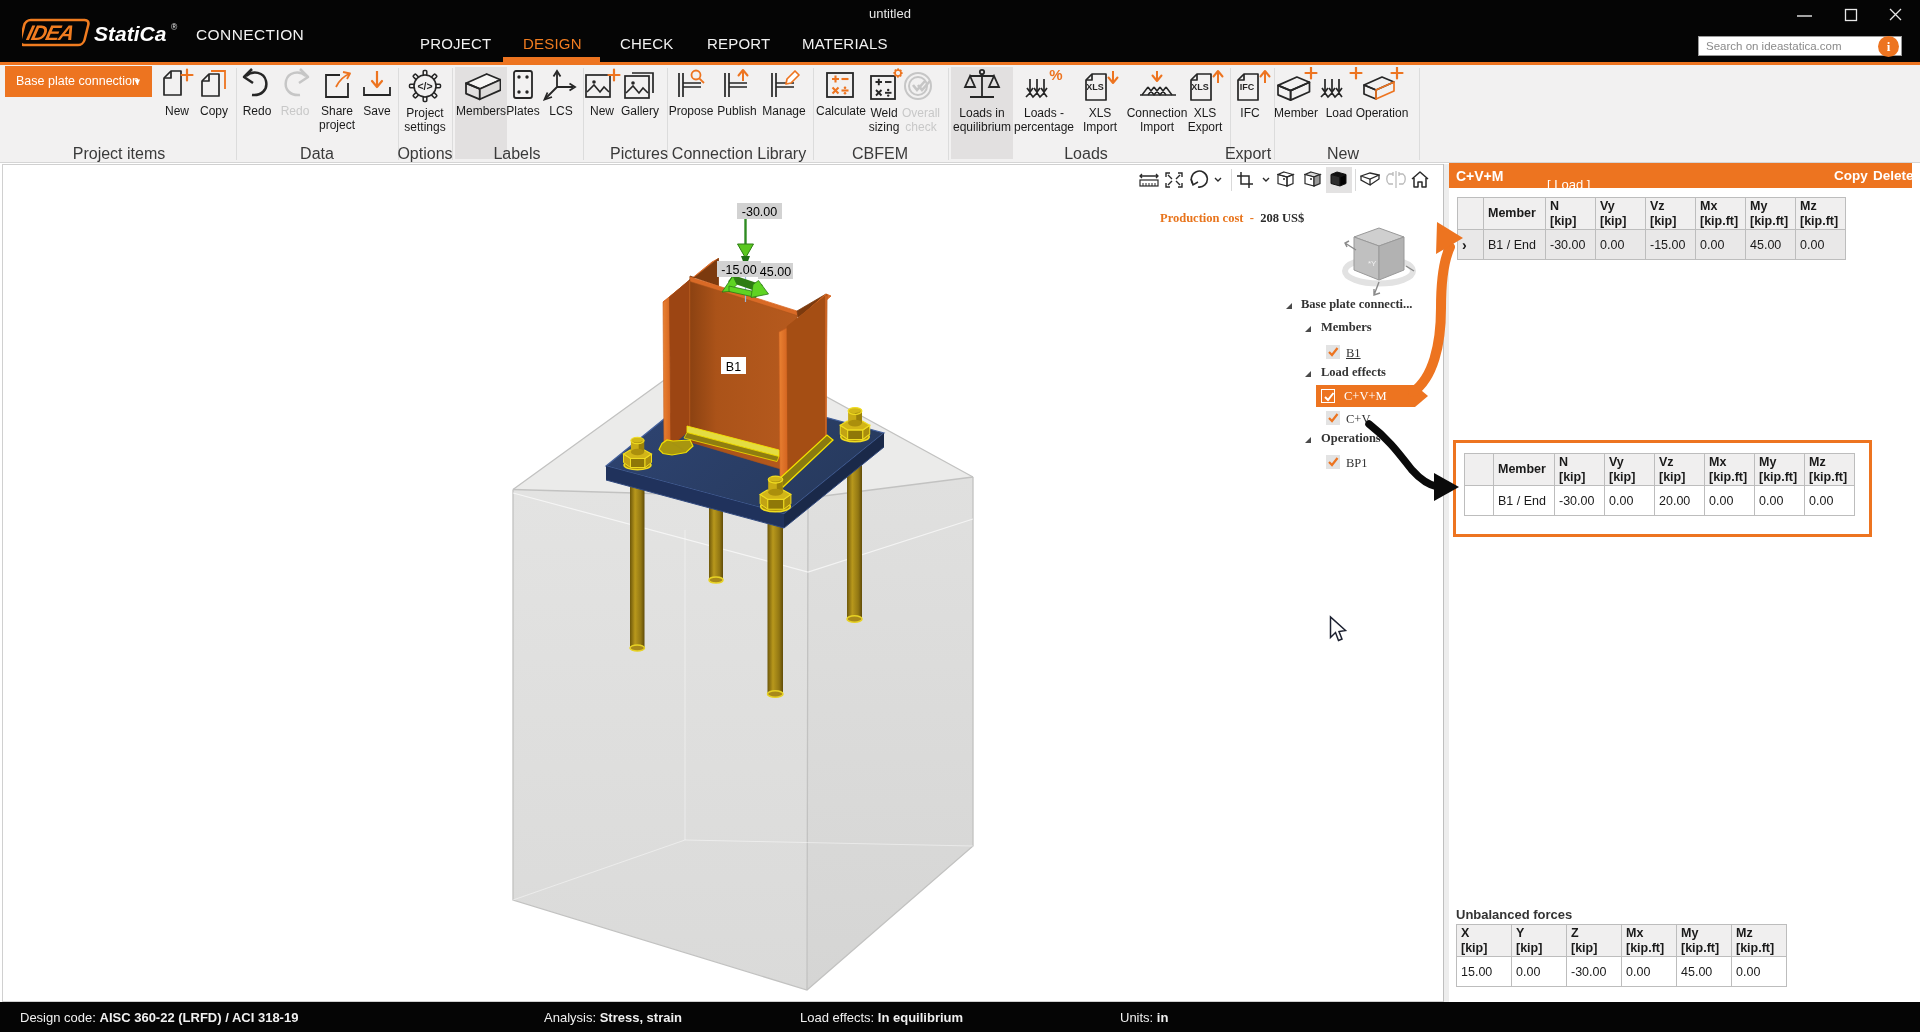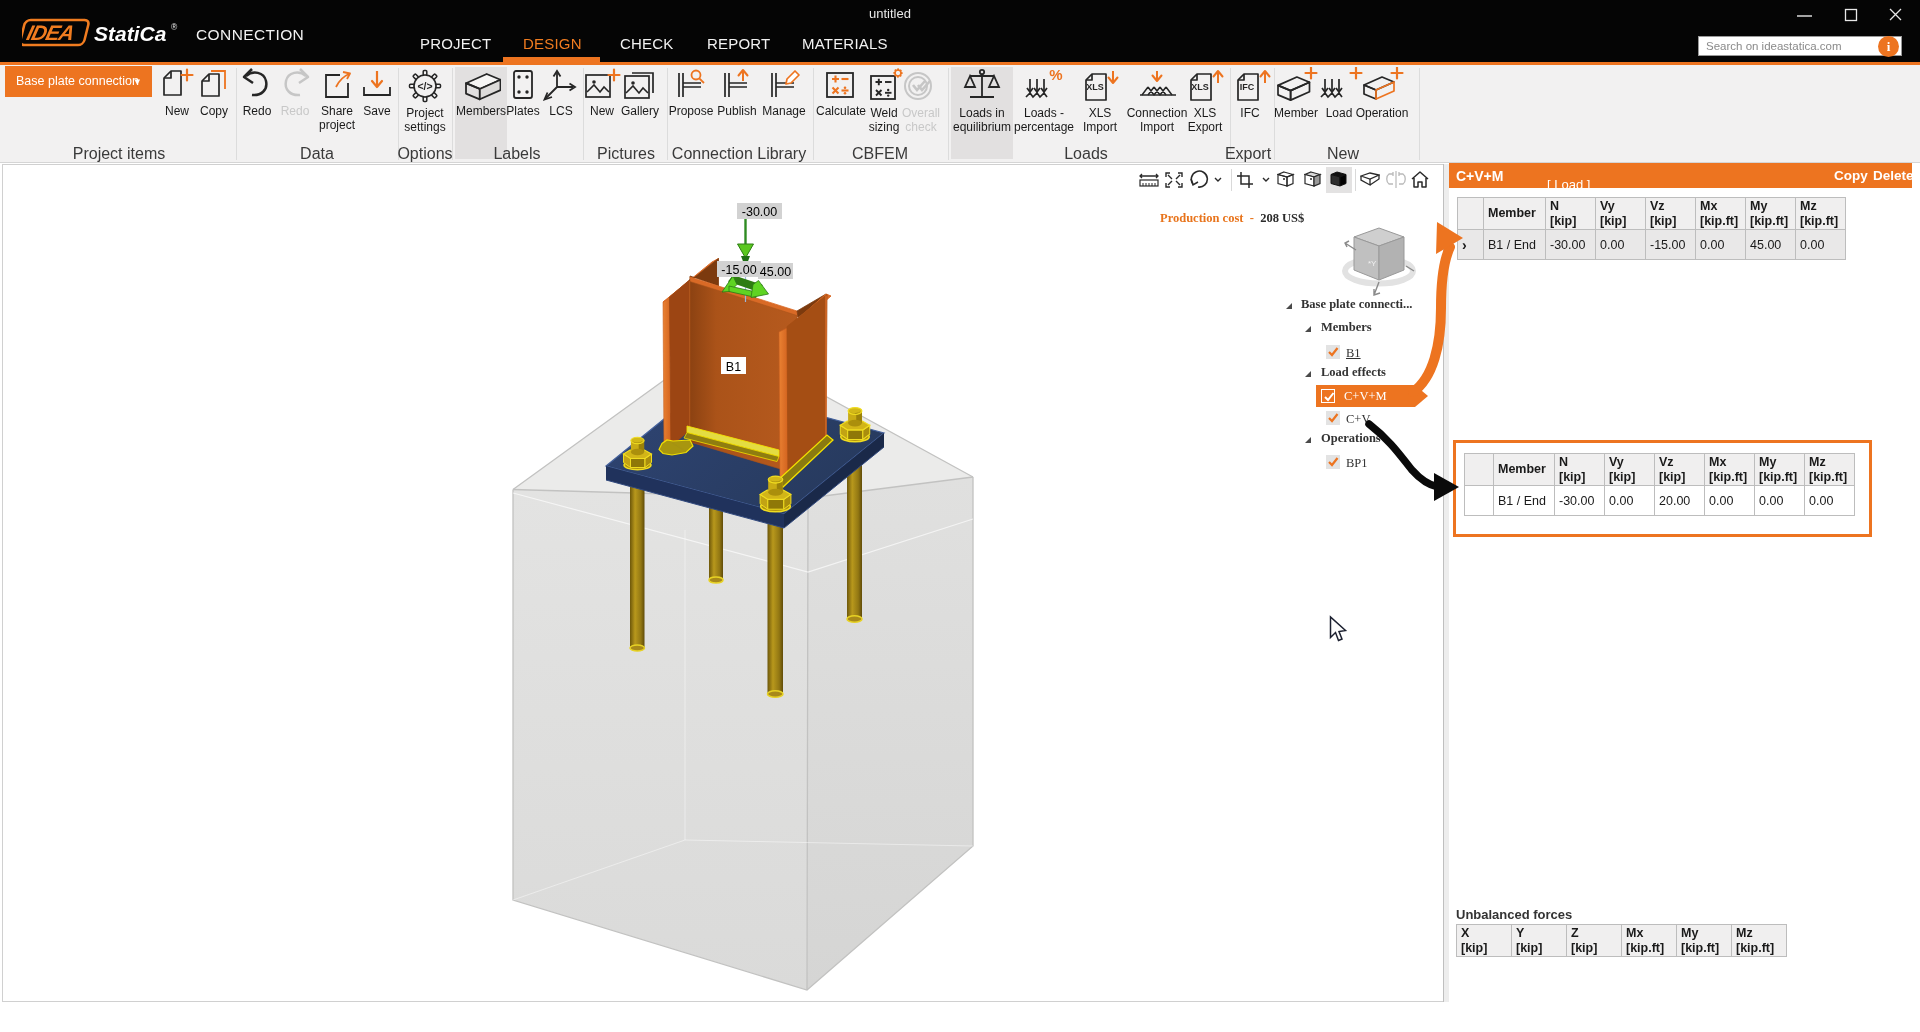--- a/index.html
+++ b/index.html
@@ -410,21 +410,21 @@
     <div class="rsep" style="left:667px"></div>
     <div class="rsep" style="left:813px"></div>
     <div class="rsep" style="left:948px"></div>
     <div class="rsep" style="left:1230px"></div>
     <div class="rsep" style="left:1274px"></div>
     <div class="rsep" style="left:1419px"></div>
     <div class="rgl" style="left:29px;width:180px">Project items</div>
     <div class="rgl" style="left:227px;width:180px">Data</div>
     <div class="rgl" style="left:335px;width:180px">Options</div>
     <div class="rgl" style="left:427px;width:180px">Labels</div>
-    <div class="rgl" style="left:534px;width:184px">Pictures</div>
+    <div class="rgl" style="left:547px;width:184px">Pictures</div>
     <div class="rgl" style="left:649px;width:180px">Connection Library</div>
     <div class="rgl" style="left:790px;width:180px">CBFEM</div>
     <div class="rgl" style="left:996px;width:180px">Loads</div>
     <div class="rgl" style="left:1158px;width:180px">Export</div>
     <div class="rgl" style="left:1253px;width:180px">New</div>
   </div>
 
   <div id="viewport">
     <div id="prodcost">Production cost&nbsp;&nbsp;-&nbsp; <b>208 US$</b></div>
     <div class="texp" style="left:1283px;top:138px"></div>
@@ -603,24 +603,38 @@
         </colgroup>
         <tbody>
           <tr>
             <th>X<br>[kip]</th>
             <th>Y<br>[kip]</th>
             <th>Z<br>[kip]</th>
             <th>Mx<br>[kip.ft]</th>
             <th>My<br>[kip.ft]</th>
             <th>Mz<br>[kip.ft]</th>
           </tr>
+          <tr style="background:#fff">
+            <td>15.00</td>
+            <td>0.00</td>
+            <td>-30.00</td>
+            <td>0.00</td>
+            <td>45.00</td>
+            <td>0.00</td>
+          </tr>
         </tbody>
       </table>
 </div>
 
+  <div id="statusbar">
+    <span style="left:20px">Design code: <b>AISC 360-22 (LRFD) / ACI 318-19</b></span>
+    <span style="left:544px">Analysis: <b>Stress, strain</b></span>
+    <span style="left:800px">Load effects: <b>In equilibrium</b></span>
+    <span style="left:1120px">Units: <b>in</b></span>
+  </div>
 
   <svg id="overlay" viewBox="0 0 1920 1032">
   <linearGradient id="gL" x1="0" y1="0" x2="0" y2="1">
         <stop offset="0" stop-color="#e3e3e2"></stop>
         <stop offset="1" stop-color="#dadad9"></stop>
       </linearGradient>
   <linearGradient id="gR" x1="0" y1="0" x2="0" y2="1">
         <stop offset="0" stop-color="#e0e0df"></stop>
         <stop offset="1" stop-color="#d5d5d4"></stop>
       </linearGradient>

